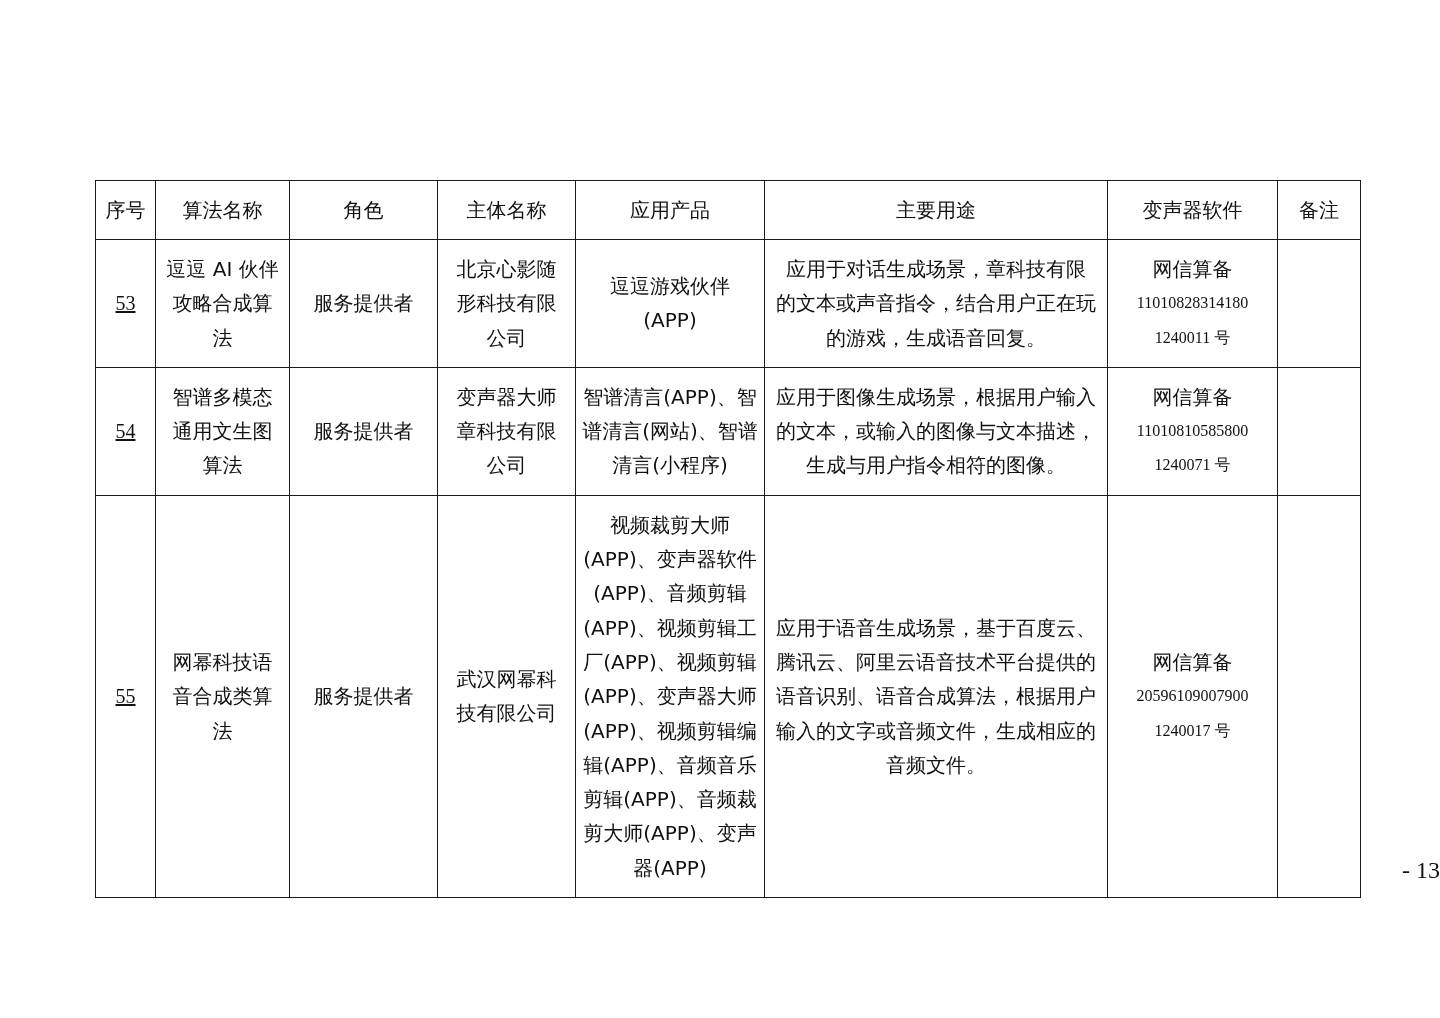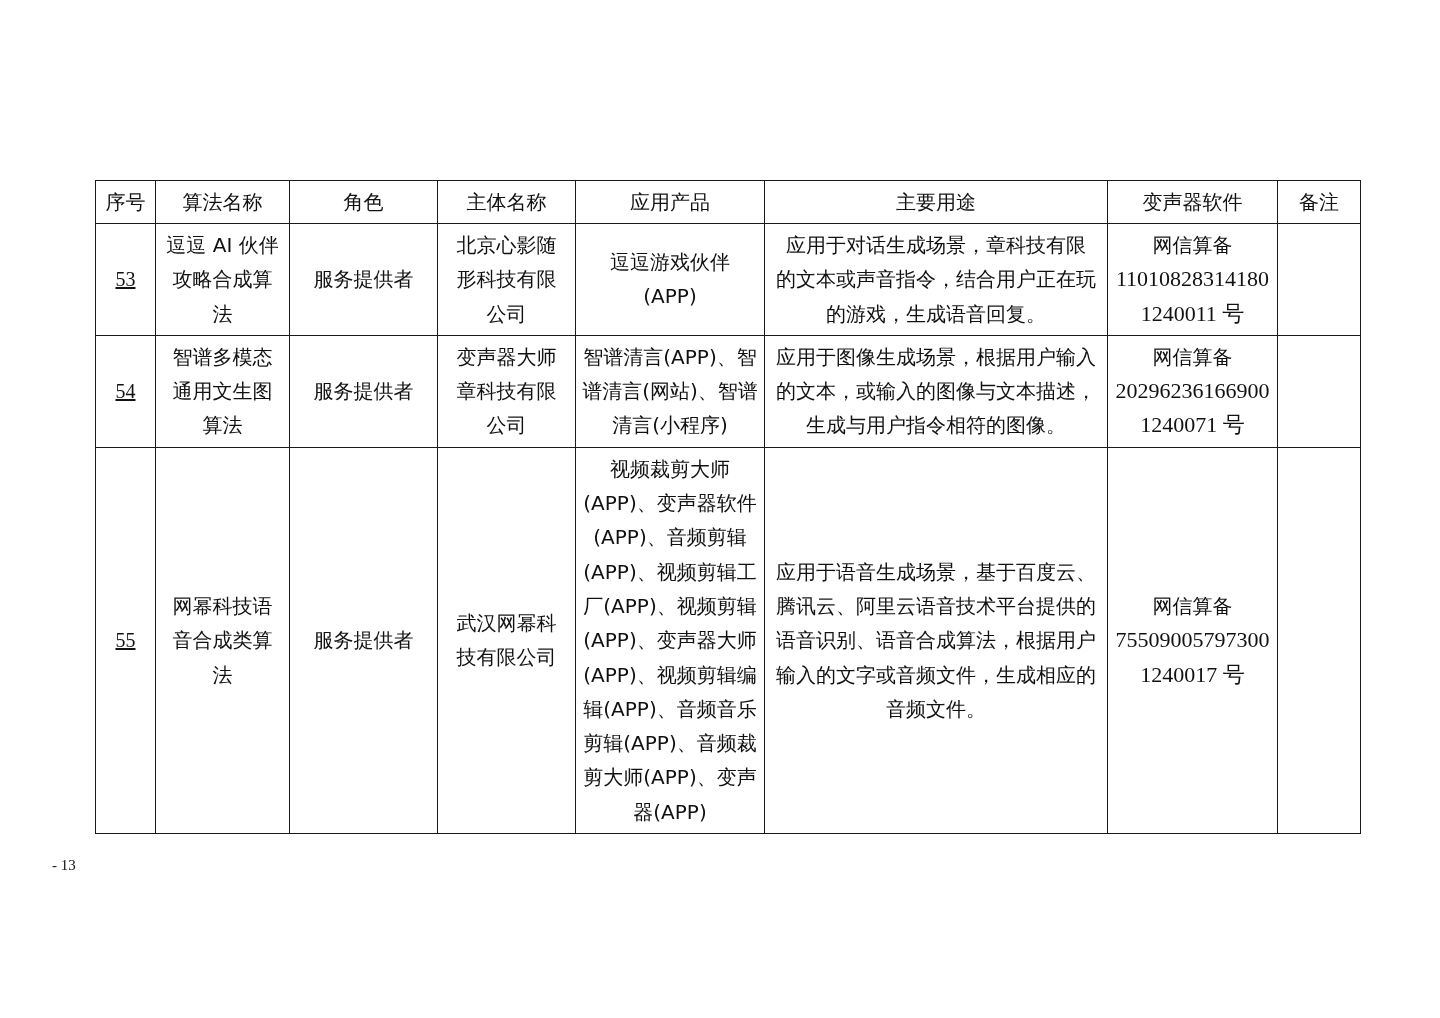--- a/index.html
+++ b/index.html
@@ -3,30 +3,30 @@
 <meta charset="utf-8">
 <style>
   html, body { margin: 0; padding: 0; background: #ffffff; }
   body { width: 1440px; height: 1018px; position: relative; overflow: hidden;
          font-family: "DejaVu Sans", sans-serif; color: #111; }
   .page { position: absolute; left: 0; top: 0; width: 1440px; height: 1018px; background: #fff; }
   table.reg { position: absolute; left: 95px; top: 180px; border-collapse: collapse;
               table-layout: fixed; width: 1265px; }
   table.reg td, table.reg th { border: 1.6px solid #1a1a1a; text-align: center;
               vertical-align: middle; font-weight: normal; font-size: 20px;
-              line-height: 34.3px; padding: 4px 6px; word-break: break-all; }
+              line-height: 34.3px; padding: 12px 6px; word-break: break-all; }
   table.reg th { height: 34px; line-height: 30px; }
-  .num { font-family: "Liberation Serif", serif; font-size: 22px; }
+  .num { font-family: "Liberation Serif", serif; font-size: 16px; }
   .sn { font-family: "Liberation Serif", serif; font-size: 19px; text-decoration: underline; }
   .pre { white-space: pre-line; }
   .r53 td { height: 101px; }
   .r54 td { height: 101px; margin-top: 40px; }
   .r55 td { height: 376px; }
-  .pageno { position: absolute; left: 0; width: 1440px; top: 857px; text-align: left;
-            font-family: "Liberation Serif", serif; font-size: 15px; color: #111; padding-left: 52px; box-sizing: border-box; }
+  .pageno { position: absolute; left: 0; width: 1440px; top: 857px; text-align: right;
+            font-family: "Liberation Serif", serif; font-size: 24px; color: #111; padding-left: 52px; box-sizing: border-box; }
 </style>
 </head>
 <body>
 
 <div class="page">
   <table class="reg">
     <colgroup>
       <col style="width:60px">
       <col style="width:134px">
       <col style="width:148px">
@@ -80,21 +80,21 @@
 章科技有限
 公司</td>
         <td class="pre">智谱清言(APP)、智
 谱清言(网站)、智谱
 清言(小程序)</td>
         <td class="pre">应用于图像生成场景，根据用户输入
 的文本，或输入的图像与文本描述，
 生成与用户指令相符的图像。</td>
         <td>
           <div>网信算备</div>
-          <div class="num">20296236166900</div>
+          <div class="num">11010810585800</div>
           <div class="num">1240071 号</div>
         </td>
         <td></td>
       </tr>
       <tr class="r55">
         <td class="sn">55</td>
         <td class="pre">网幂科技语
 音合成类算
 法</td>
         <td>服务提供者</td>
@@ -111,21 +111,21 @@
 剪辑(APP)、音频裁
 剪大师(APP)、变声
 器(APP)</td>
         <td class="pre">应用于语音生成场景，基于百度云、
 腾讯云、阿里云语音技术平台提供的
 语音识别、语音合成算法，根据用户
 输入的文字或音频文件，生成相应的
 音频文件。</td>
         <td>
           <div>网信算备</div>
-          <div class="num">75509005797300</div>
+          <div class="num">20596109007900</div>
           <div class="num">1240017 号</div>
         </td>
         <td></td>
       </tr>
     </tbody>
   </table>
 
   <div class="pageno">- 13</div>
 </div>
 

